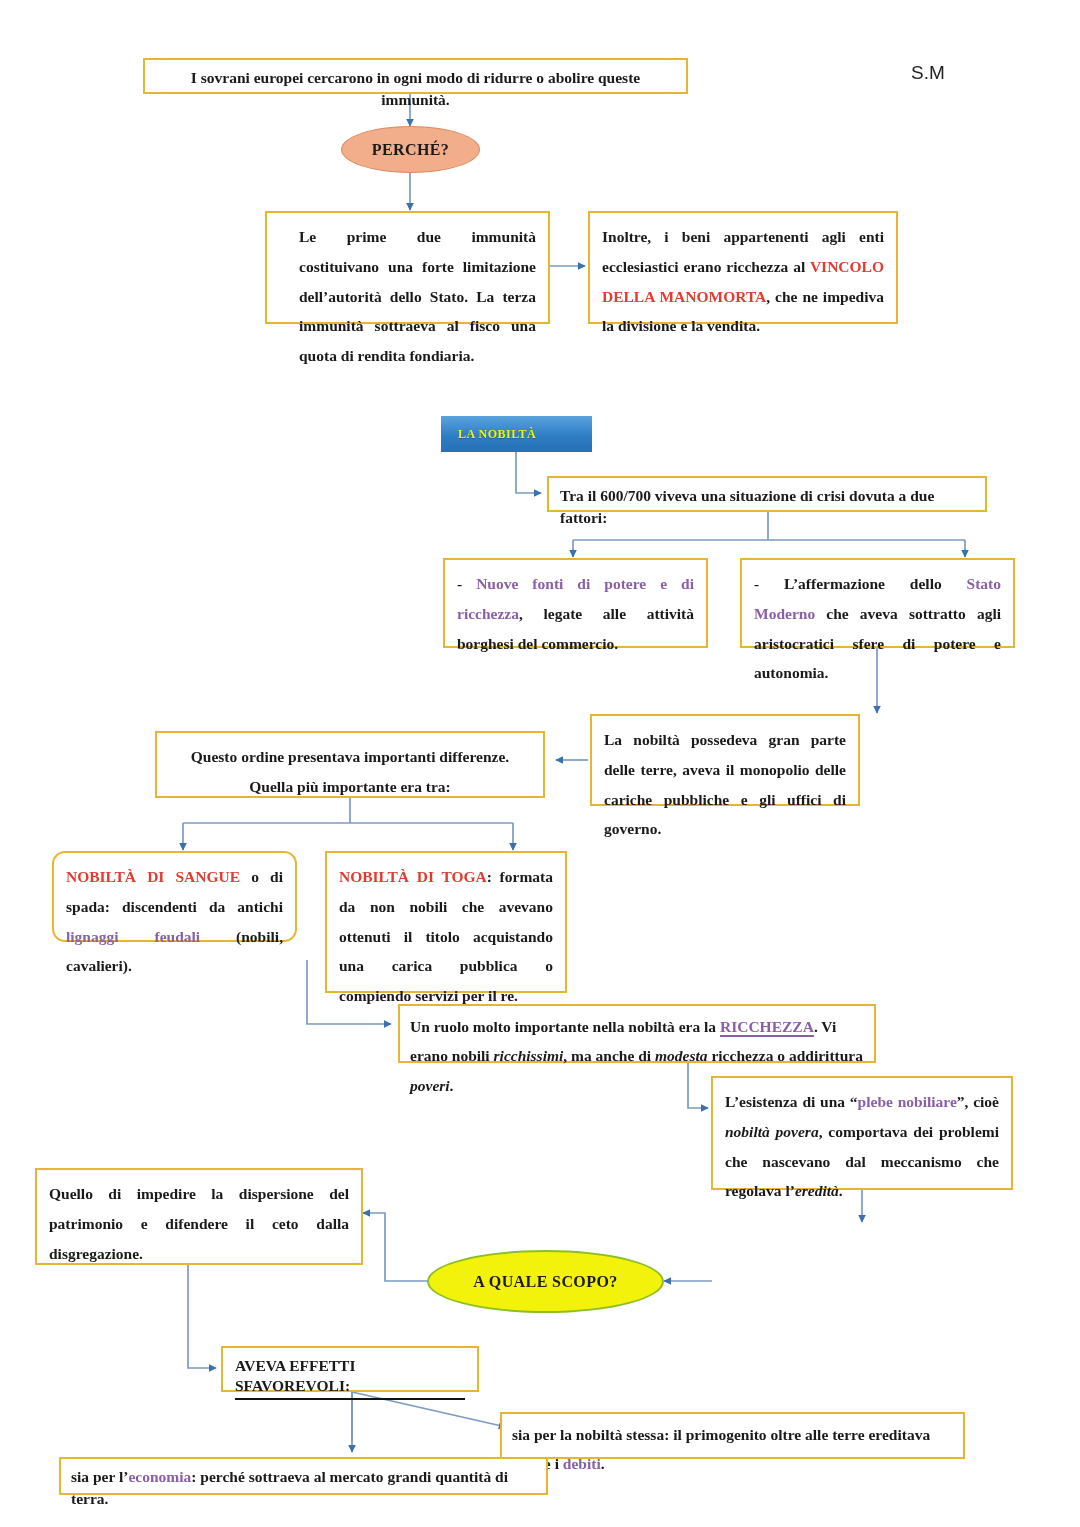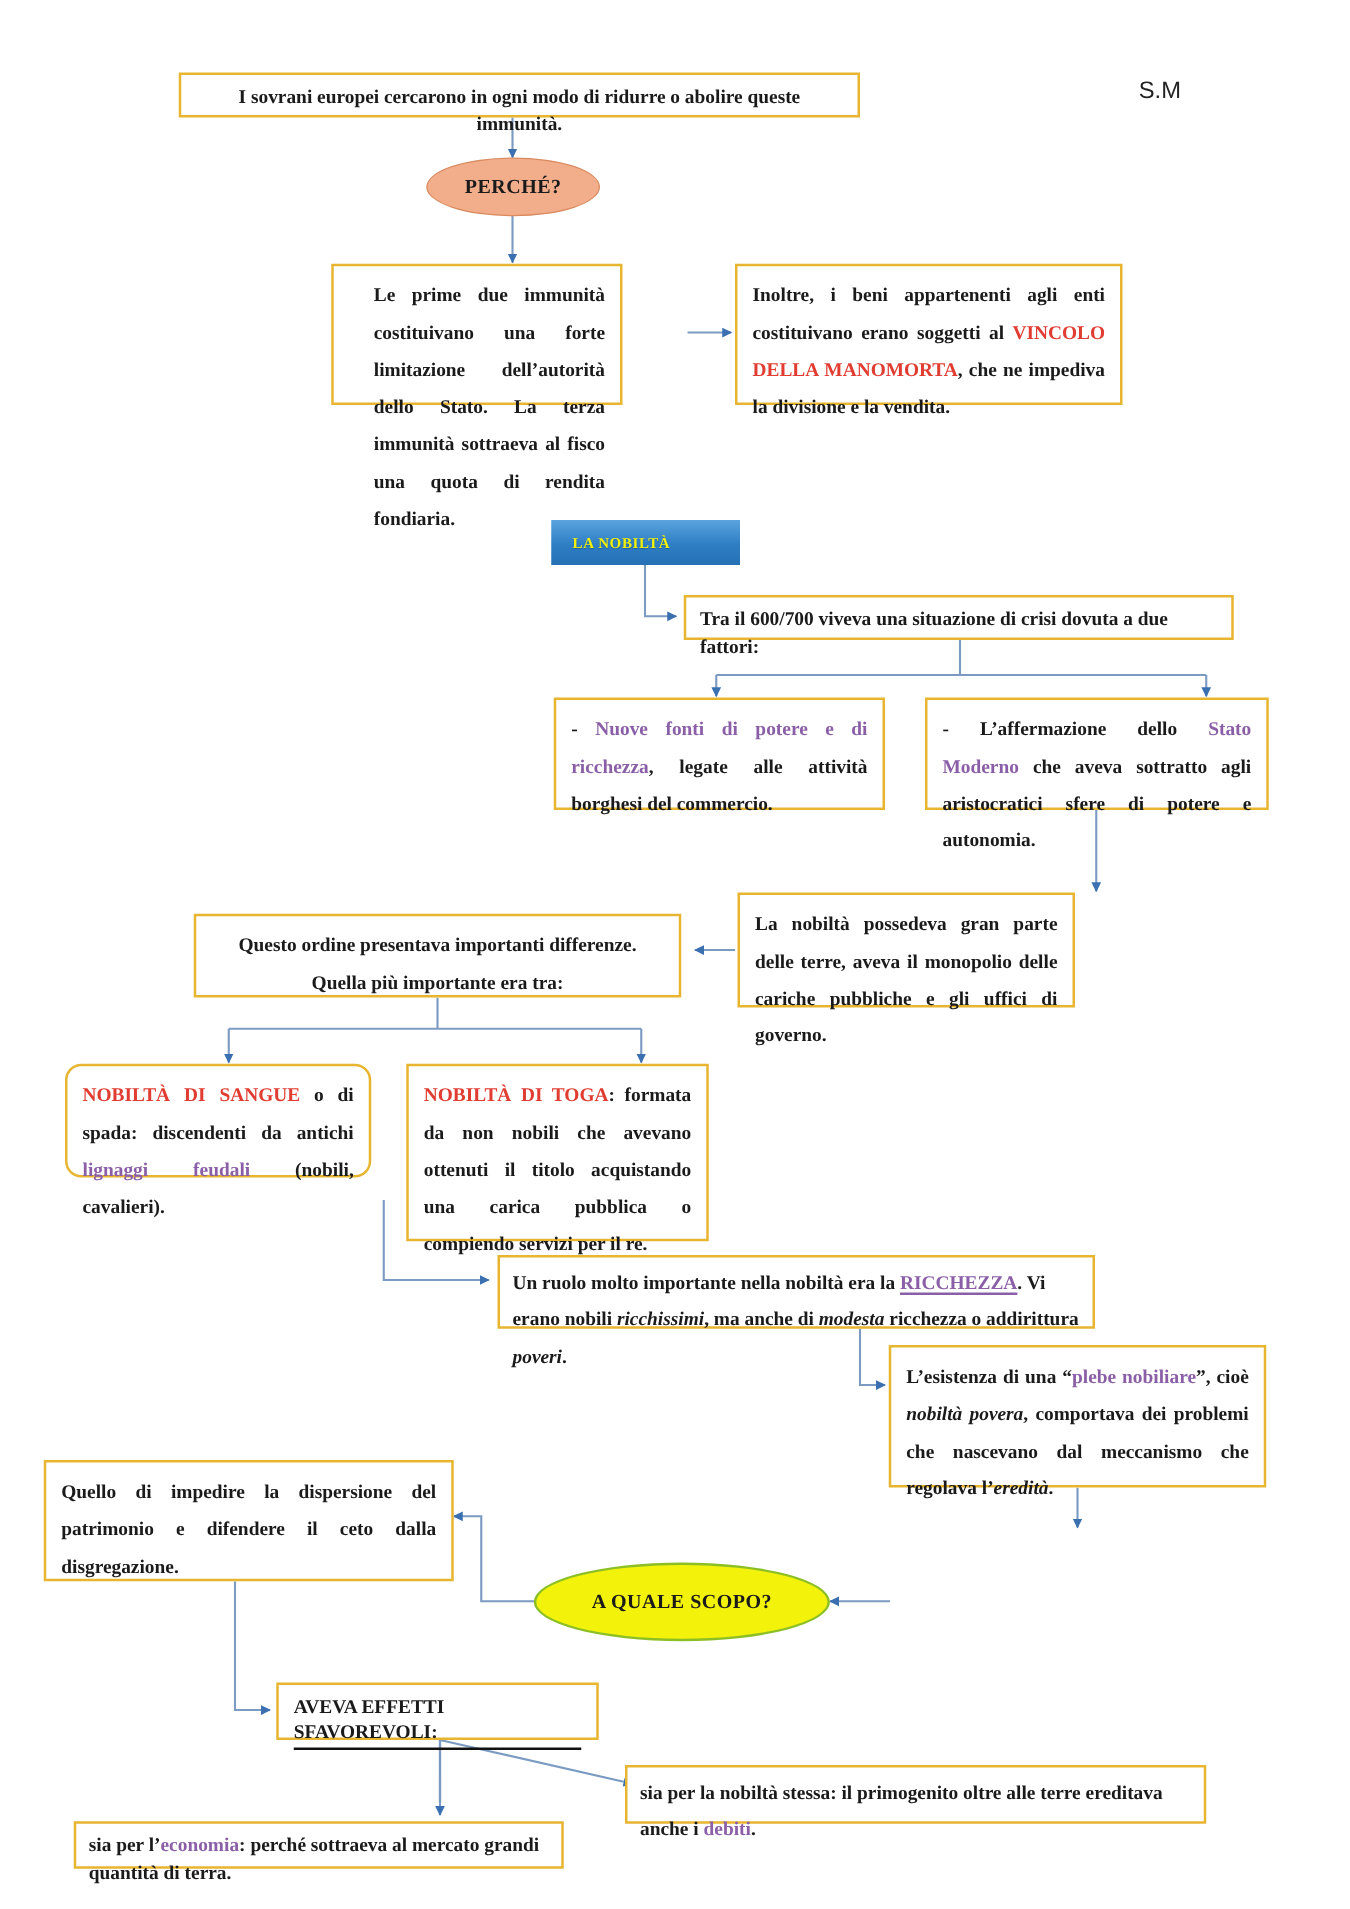--- a/index.html
+++ b/index.html
@@ -144,26 +144,26 @@
   <div id="sm-label" style="left:911px; top:62px;">S.M</div>
 
   <div class="box center" id="intro-box" style="left:143px; top:58px; width:545px; height:36px; line-height:1.45; padding:7px 10px;">
     <span>I sovrani europei cercarono in ogni modo di ridurre o abolire queste immunità.</span>
   </div>
 
   <div class="ellipse" id="perche-ellipse" style="left:341px; top:126px; width:139px; height:47px;">
     <span>PERCHÉ?</span>
   </div>
 
-  <div class="box" id="immunita-box" style="left:265px; top:211px; width:233px; height:113px;padding-left:32px;">
+  <div class="box" id="immunita-box" style="left:265px; top:211px; width:285px; height:113px;padding-left:32px;">
     <span>Le prime due immunità costituivano una forte limitazione dell’autorità dello Stato. La terza immunità sottraeva al fisco una quota di rendita fondiaria.</span>
   </div>
 
   <div class="box" id="manomorta-box" style="left:588px; top:211px; width:310px; height:113px;">
-    <span>Inoltre, i beni appartenenti agli enti costituivano erano soggetti al </span><span class="red">VINCOLO DELLA MANOMORTA</span><span>, che ne impediva la divisione e la vendita.</span>
+    <span>Inoltre, i beni appartenenti agli enti ecclesiastici erano ricchezza al </span><span class="red">VINCOLO DELLA MANOMORTA</span><span>, che ne impediva la divisione e la vendita.</span>
   </div>
 
   <div id="nobilta-header" style="left:441px; top:416px; width:151px; height:36px;">
     <span>LA NOBILTÀ</span>
   </div>
 
   <div class="box nojust" id="crisi-box" style="left:547px; top:476px; width:440px; height:36px; line-height:1.45; padding:7px 11px;">
     <span>Tra il 600/700 viveva una situazione di crisi dovuta a due fattori:</span>
   </div>
 
@@ -209,17 +209,17 @@
   </div>
 
   <div class="box nojust" id="effetti-box" style="left:221px; top:1346px; width:258px; height:46px; padding:8px 12px; line-height:1.3;">
     <span class="hdr-ul">AVEVA EFFETTI SFAVOREVOLI:</span>
   </div>
 
   <div class="box nojust" id="effetto-nobilta-box" style="left:500px; top:1384px; width:465px; height:47px; line-height:1.9; padding:6px 10px;margin-top:28px;">
     <span>sia per la nobiltà stessa: il primogenito oltre alle terre ereditava anche i </span><span class="purple">debiti</span><span>.</span>
   </div>
 
-  <div class="box nojust" id="effetto-economia-box" style="left:59px; top:1457px; width:392px; height:38px; line-height:1.45; padding:7px 10px;">
+  <div class="box nojust" id="effetto-economia-box" style="left:59px; top:1457px; width:489px; height:38px; line-height:1.45; padding:7px 10px;">
     <span>sia per l’</span><span class="purple">economia</span><span>: perché sottraeva al mercato grandi quantità di terra.</span>
   </div>
 
 </div>
 
 </body></html>

